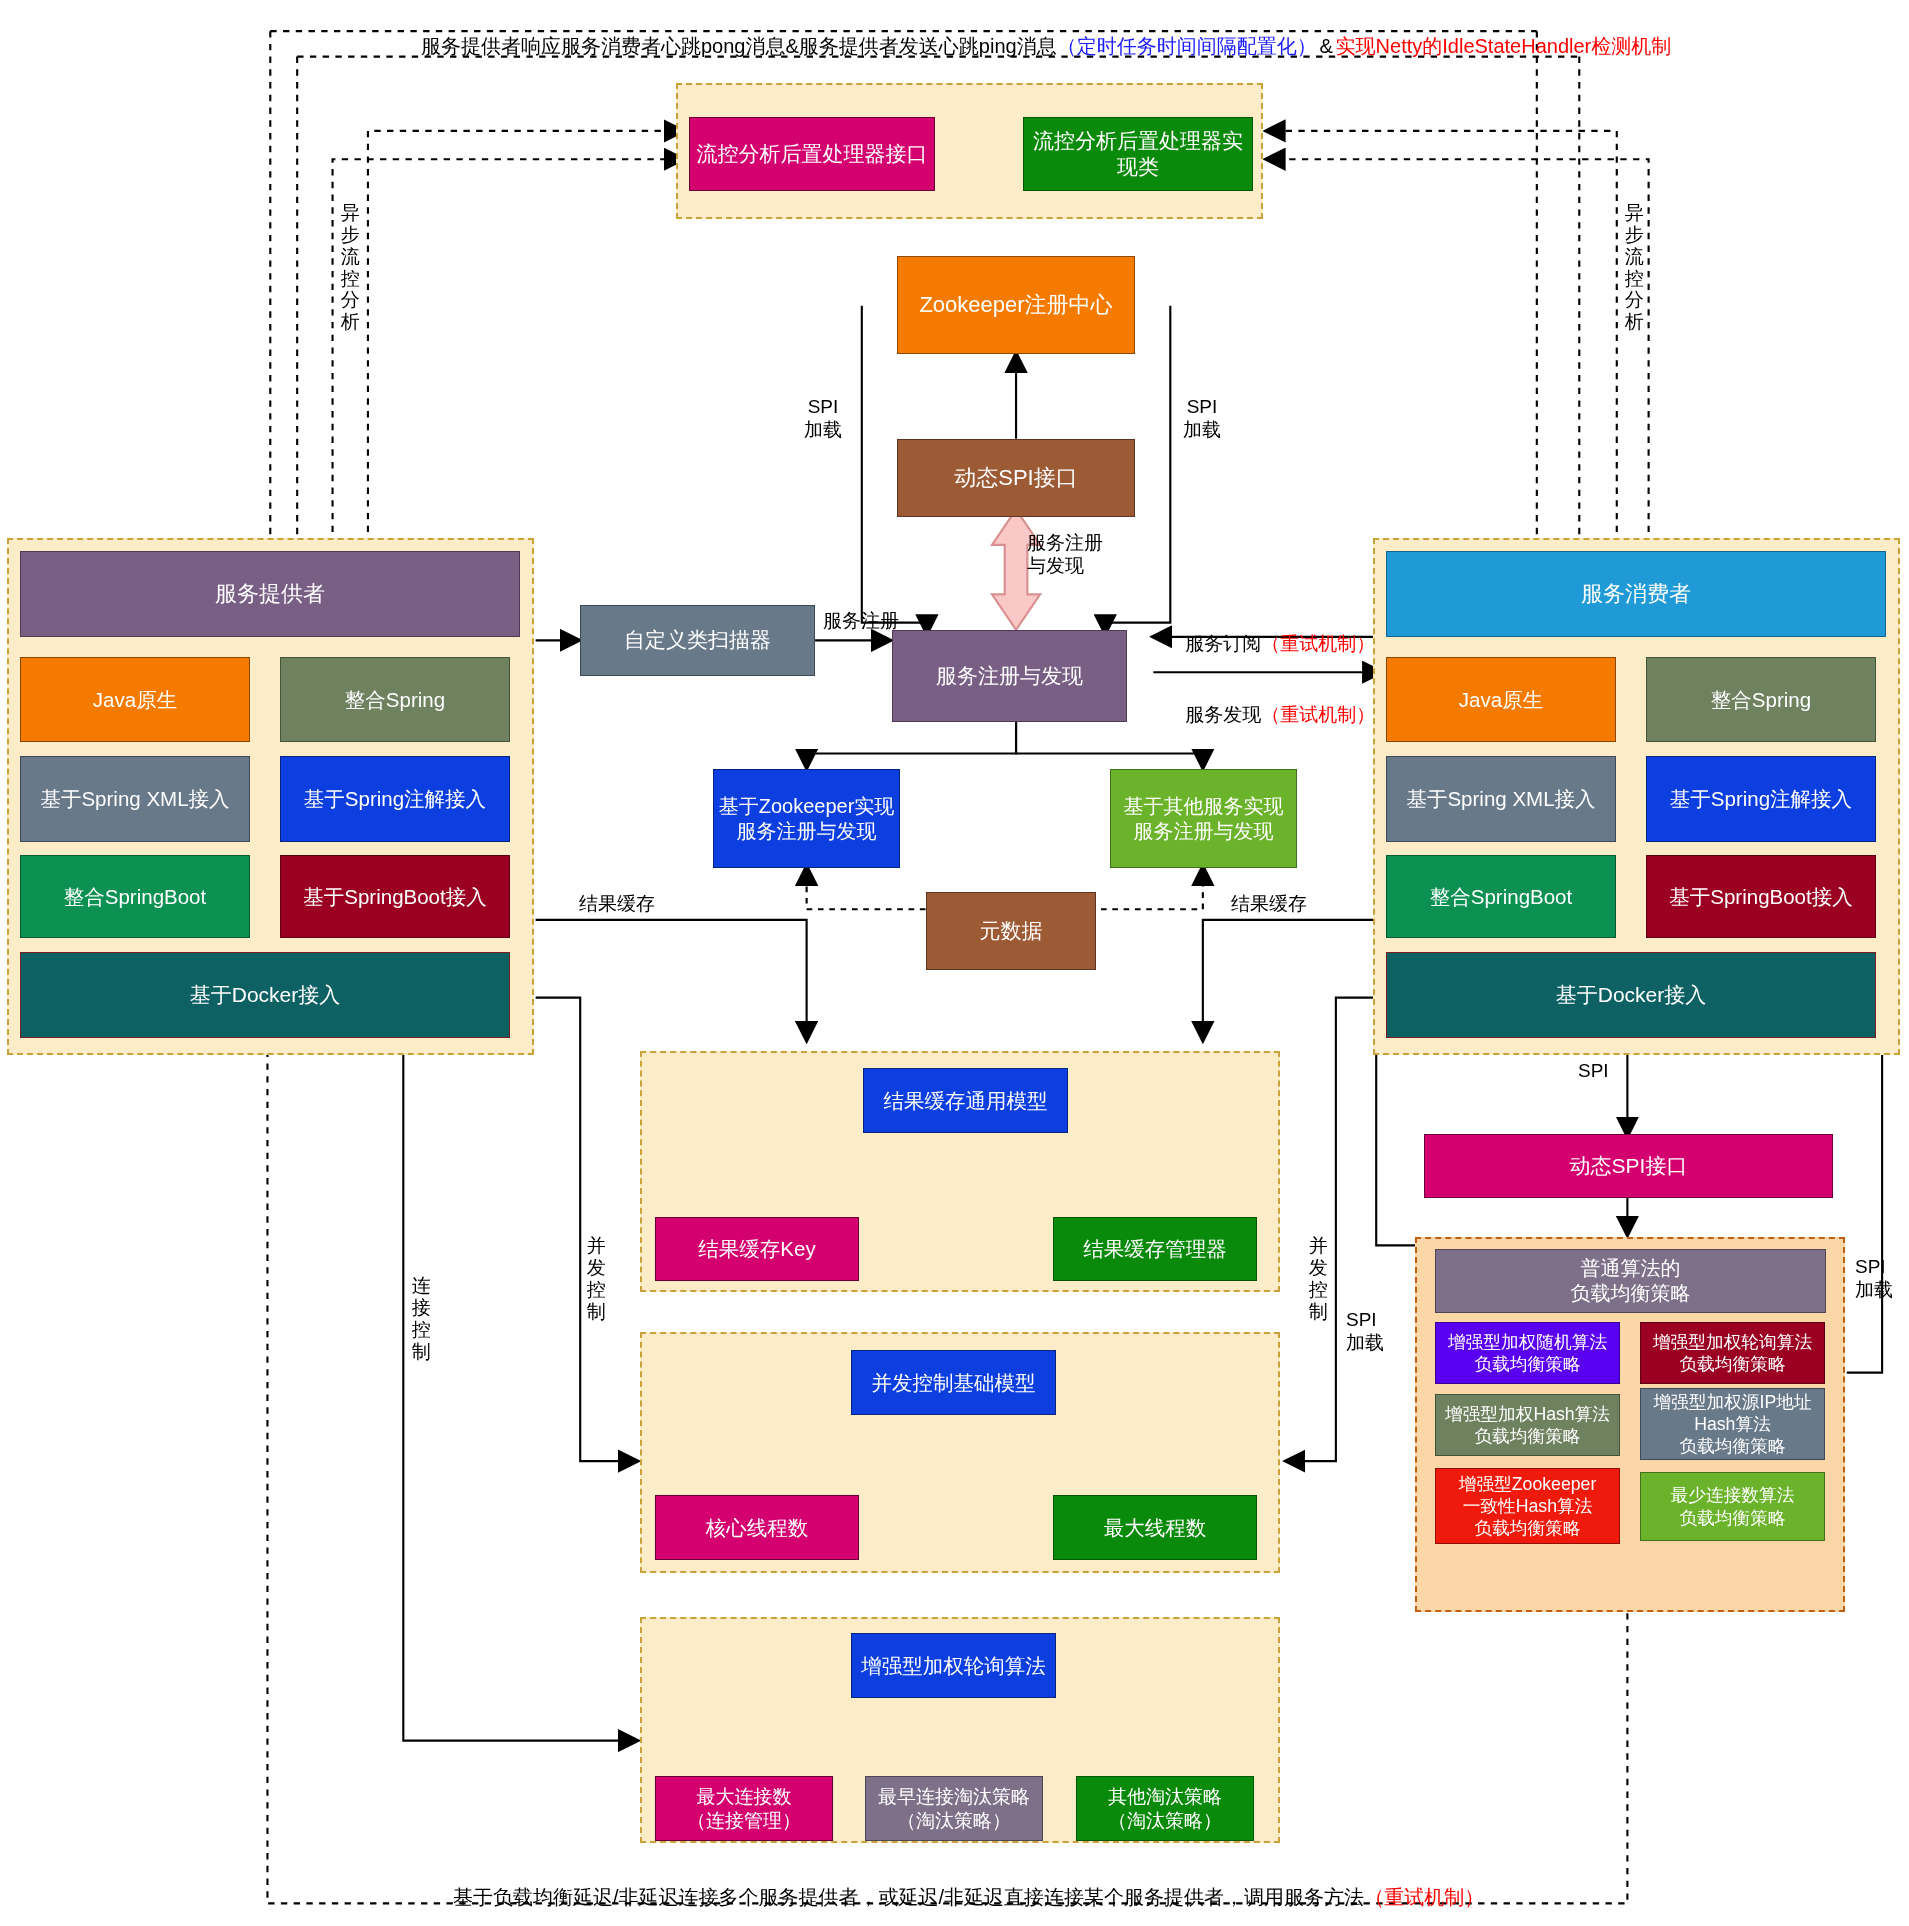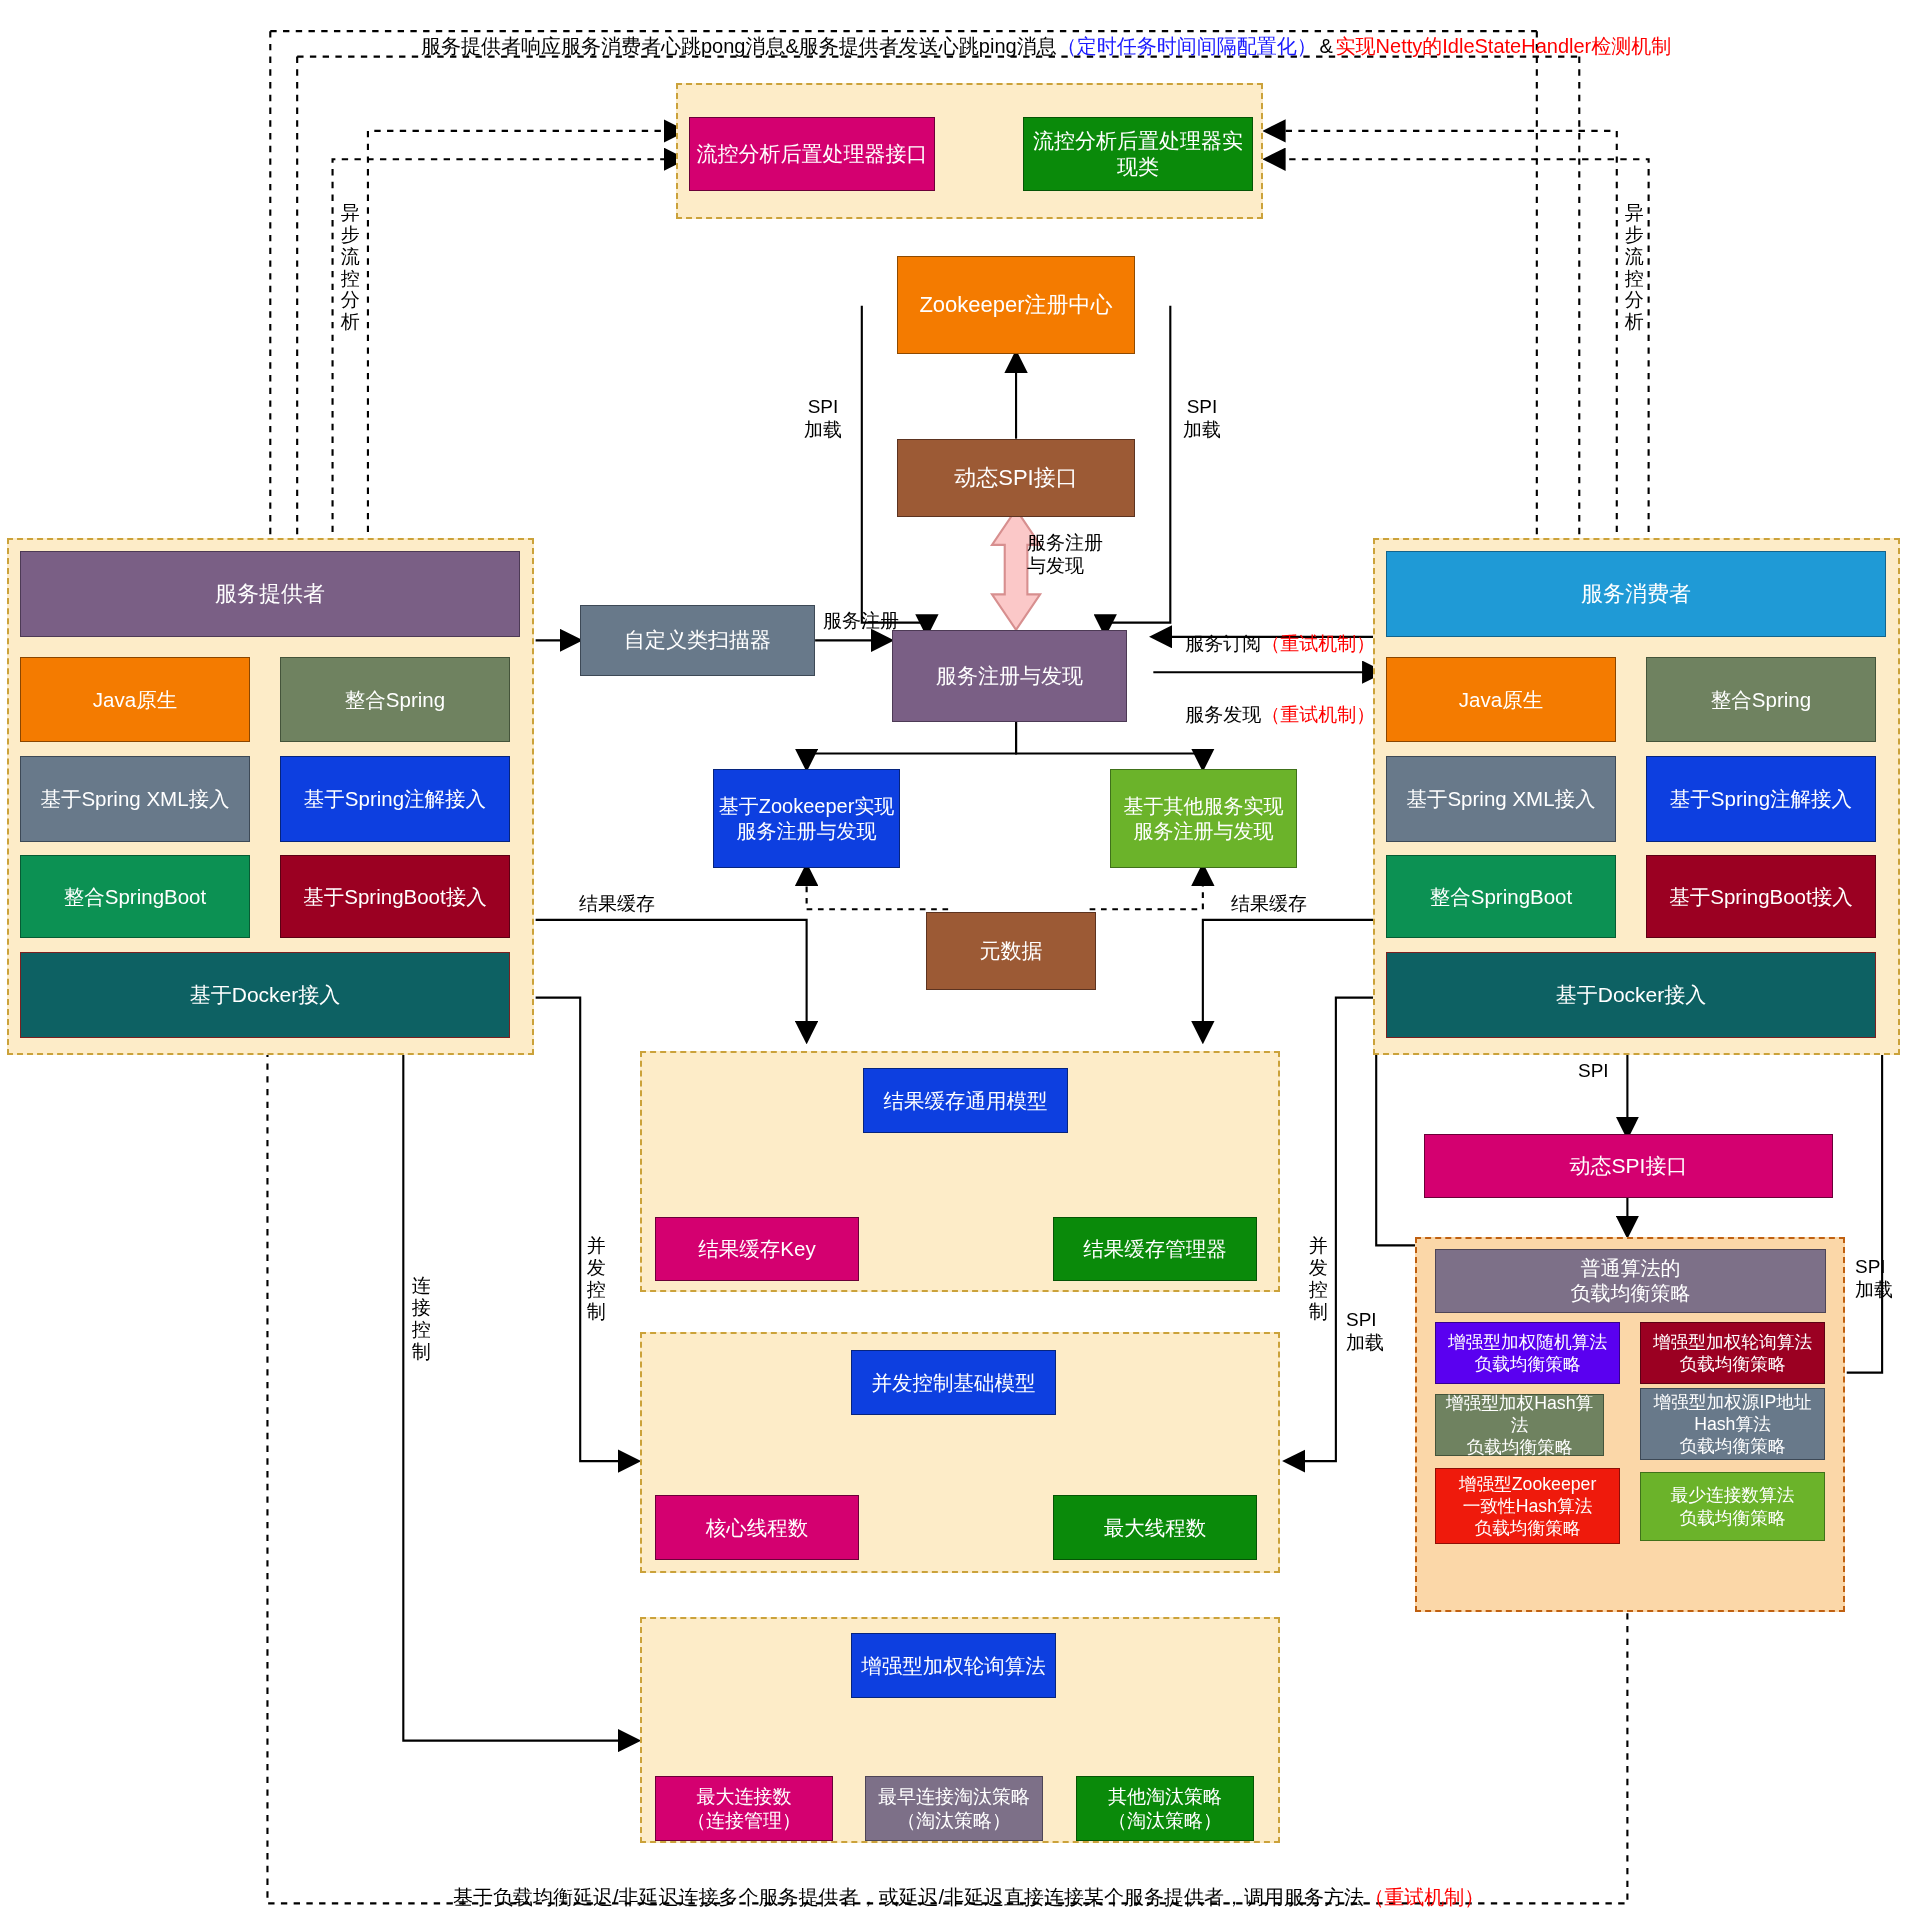--- a/index.html
+++ b/index.html
@@ -168,21 +168,21 @@
     <span>服务订阅</span><span class="lbl red" style="position:static;font-size:19px;">（重试机制）</span>
   </div>
   <div class="lbl" style="left:1164px;top:681px;">
     <span>服务发现</span><span class="lbl red" style="position:static;font-size:19px;">（重试机制）</span>
   </div>
 
   <div class="box" style="left:713px;top:769px;width:187px;height:99px;background:#0d3fe0;border:1.4px solid #06247e;font-size:20px;white-space:pre-line;">基于Zookeeper实现
 服务注册与发现</div>
   <div class="box" style="left:1110px;top:769px;width:187px;height:99px;background:#6bb32a;border:1.4px solid #40711a;font-size:20px;white-space:pre-line;">基于其他服务实现
 服务注册与发现</div>
-  <div class="box" style="left:926px;top:912px;width:170px;height:78px;background:#9c5a35;border:1.4px solid #5c3320;font-size:21px;">元数据</div>
+  <div class="box" style="left:926px;top:892px;width:170px;height:78px;background:#9c5a35;border:1.4px solid #5c3320;font-size:21px;">元数据</div>
 
   <div class="lbl" style="left:579px;top:893px;">结果缓存</div>
   <div class="lbl" style="left:1231px;top:893px;">结果缓存</div>
 
   <div class="grp" style="left:640px;top:1051px;width:640px;height:241px;"></div>
   <div class="box" style="left:851px;top:1068px;width:205px;height:65px;background:#0d3fe0;border:1.4px solid #06247e;font-size:20.5px;margin-left:12px;">结果缓存通用模型</div>
   <div class="box" style="left:655px;top:1217px;width:204px;height:64px;background:#d40070;border:1.4px solid #6b0038;font-size:20.5px;">结果缓存Key</div>
   <div class="box" style="left:1053px;top:1217px;width:204px;height:64px;background:#0a8a0a;border:1.4px solid #055505;font-size:20.5px;">结果缓存管理器</div>
 
   <div class="grp" style="left:640px;top:1332px;width:640px;height:241px;"></div>
@@ -207,21 +207,21 @@
   <div class="box" style="left:1424px;top:1134px;width:409px;height:64px;background:#d40070;border:1.4px solid #6b0038;font-size:21px;">动态SPI接口</div>
 
   <div class="grp2" style="left:1415px;top:1237px;width:430px;height:375px;"></div>
   <div class="box" style="left:1435px;top:1249px;width:391px;height:64px;background:#7d7088;border:1.4px solid #4e4556;font-size:20px;white-space:pre-line;">普通算法的
 负载均衡策略</div>
 
   <div class="box" style="left:1435px;top:1322px;width:185px;height:62px;background:#5a00f0;border:1.4px solid #35008f;font-size:17.7px;white-space:pre-line;">增强型加权随机算法
 负载均衡策略</div>
   <div class="box" style="left:1640px;top:1322px;width:185px;height:62px;background:#9b0022;border:1.4px solid #5c0014;font-size:17.7px;white-space:pre-line;">增强型加权轮询算法
 负载均衡策略</div>
-  <div class="box" style="left:1435px;top:1394px;width:169px;height:62px;background:#6f8260;border:1.4px solid #44543a;font-size:17.7px;white-space:pre-line;">增强型加权Hash算法
+  <div class="box" style="left:1435px;top:1394px;width:185px;height:62px;background:#6f8260;border:1.4px solid #44543a;font-size:17.7px;white-space:pre-line;">增强型加权Hash算法
 负载均衡策略</div>
   <div class="box" style="left:1640px;top:1388px;width:185px;height:72px;background:#68798a;border:1.4px solid #3d4956;font-size:17.7px;white-space:pre-line;">增强型加权源IP地址
 Hash算法
 负载均衡策略</div>
   <div class="box" style="left:1435px;top:1468px;width:185px;height:76px;background:#ef1a0c;border:1.4px solid #8e0f06;font-size:17.7px;white-space:pre-line;">增强型Zookeeper
 一致性Hash算法
 负载均衡策略</div>
   <div class="box" style="left:1640px;top:1472px;width:185px;height:69px;background:#6bb32a;border:1.4px solid #40711a;font-size:17.7px;white-space:pre-line;">最少连接数算法
 负载均衡策略</div>
 

